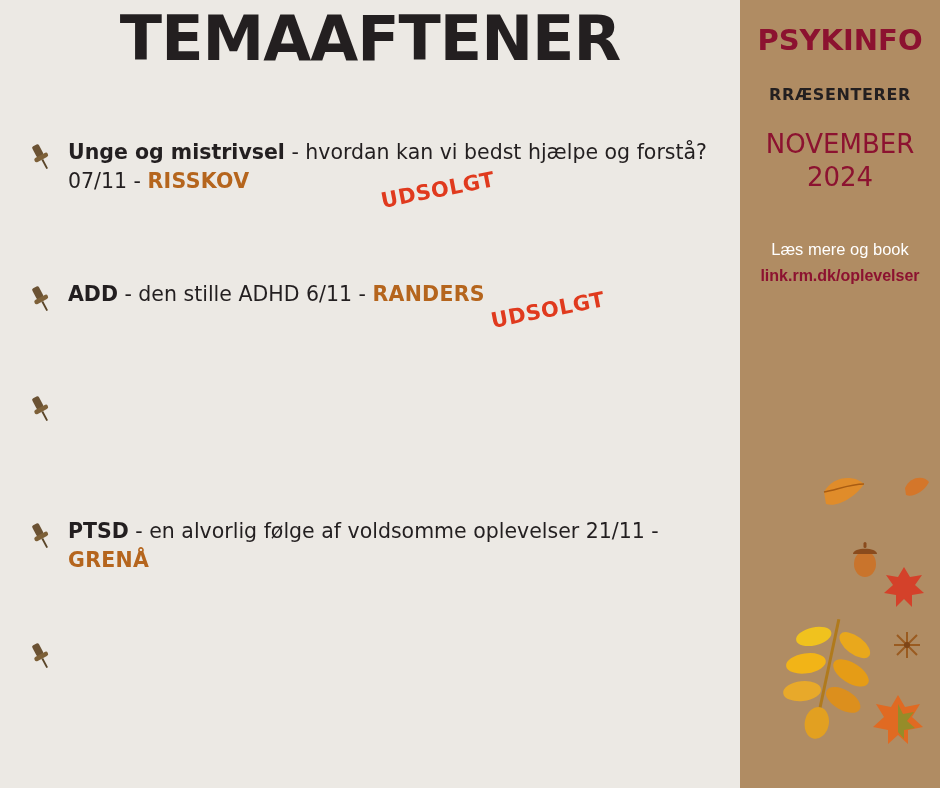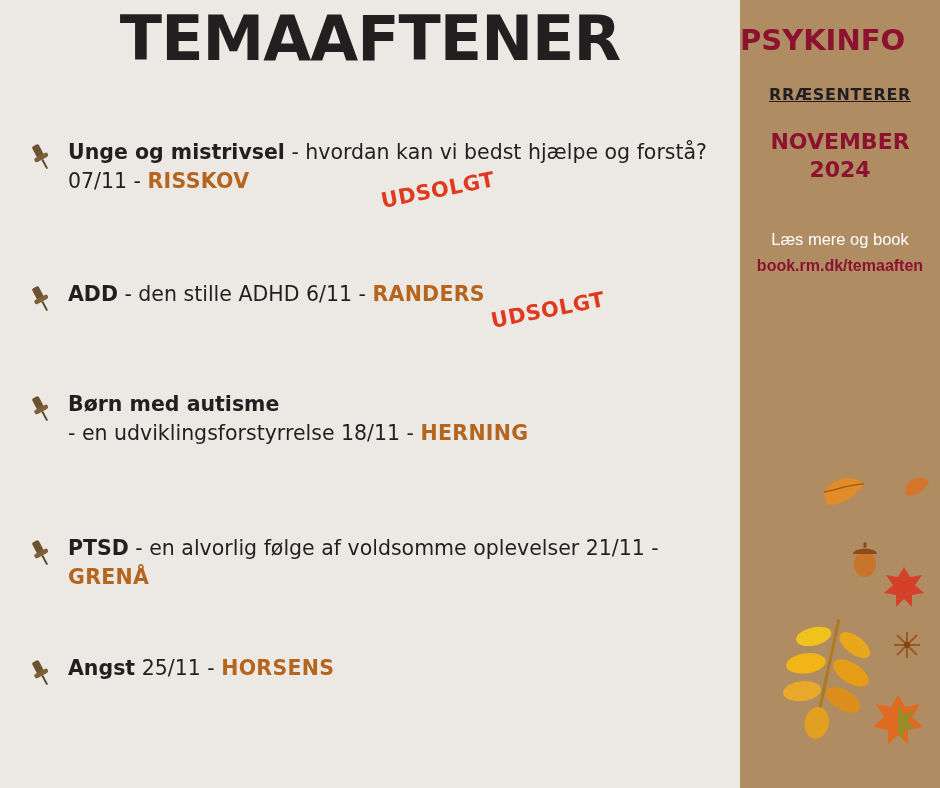--- a/index.html
+++ b/index.html
@@ -93,43 +93,42 @@
   .sidebar {
     position: relative;
     width: 200px;
     height: 788px;
     background: #b08c63;
     box-sizing: border-box;
     overflow: hidden;
   }
   .brand {
     margin-top: 24px;
-    text-align: left;
+    text-align: center;
     font-family: "DejaVu Sans", sans-serif;
     font-weight: bold;
     font-size: 29px;
     line-height: 1.15;
     color: #8c1230;
   }
   .presents {
     margin-top: 28px;
     text-align: center;
     font-family: "DejaVu Sans", sans-serif;
     font-weight: bold;
     font-size: 16px;
     letter-spacing: 0.6px;
     color: #231f20;
-    text-decoration: underline;
   }
   .month {
     margin-top: 24px;
     text-align: center;
     font-family: "DejaVu Sans", sans-serif;
-    font-weight: bold;
-    font-size: 22px;
+    font-weight: normal;
+    font-size: 26px;
     line-height: 1.25;
     color: #8c1230;
   }
   .booking {
     margin-top: 44px;
     text-align: center;
     font-family: Liberation Sans, sans-serif;
     font-size: 16.5px;
     line-height: 1.5;
     color: #ffffff;
@@ -193,26 +192,23 @@
       <div class="event" style="margin-top:52px;min-height:72px;">
         <span class="pin-icon">
           <svg viewBox="0 0 32 32" width="30" height="30">
             <g transform="rotate(-28 16 16)">
               <rect x="12" y="2" width="8" height="13" rx="2" fill="#6b5233"></rect>
               <rect x="8" y="14" width="16" height="5" rx="2.5" fill="#7d6038"></rect>
               <rect x="15" y="19" width="2" height="11" fill="#5a4528"></rect>
             </g>
           </svg>
         </span>
-        <div class="event-text">
-          <span class="ev-strong">Børn med autisme</span><br><span> - en udviklingsforstyrrelse 18/11 - </span><span class="ev-city">HERNING</span>
-        </div>
-      </div>
-
-      <div class="event" style="margin-top:72px;min-height:72px;">
+      </div>
+
+      <div class="event" style="margin-top:55px;min-height:72px;">
         <span class="pin-icon">
           <svg viewBox="0 0 32 32" width="30" height="30">
             <g transform="rotate(-28 16 16)">
               <rect x="12" y="2" width="8" height="13" rx="2" fill="#6b5233"></rect>
               <rect x="8" y="14" width="16" height="5" rx="2.5" fill="#7d6038"></rect>
               <rect x="15" y="19" width="2" height="11" fill="#5a4528"></rect>
             </g>
           </svg>
         </span>
         <div class="event-text">
@@ -223,44 +219,41 @@
       <div class="event" style="margin-top:48px;">
         <span class="pin-icon">
           <svg viewBox="0 0 32 32" width="30" height="30">
             <g transform="rotate(-28 16 16)">
               <rect x="12" y="2" width="8" height="13" rx="2" fill="#6b5233"></rect>
               <rect x="8" y="14" width="16" height="5" rx="2.5" fill="#7d6038"></rect>
               <rect x="15" y="19" width="2" height="11" fill="#5a4528"></rect>
             </g>
           </svg>
         </span>
-        <div class="event-text">
-          <span class="ev-strong">Angst</span><span> 25/11 - </span><span class="ev-city">HORSENS</span>
-        </div>
       </div>
 
     </div>
   </div>
 
   <div class="sidebar">
 
     <div class="brand">
       <div>PSYKINFO</div>
     </div>
 
     <div class="presents">RRÆSENTERER</div>
 
     <div class="month">
       <div>NOVEMBER</div>
       <div>2024</div>
     </div>
 
     <div class="booking">
       <div>Læs mere og book</div>
-      <a class="booking-link" href="#">book.rm.dk/temaaften</a>
+      <a class="booking-link" href="#">link.rm.dk/oplevelser</a>
     </div>
 
     <span class="leaf" style="left:80px; top:470px;">
       <svg width="48" height="44" viewBox="0 0 48 44">
         <path d="M4 22 C12 6, 34 4, 44 14 C36 26, 18 38, 6 34 Z" fill="#e08c2a"></path>
         <path d="M4 22 C16 20, 30 14, 44 14" stroke="#a85c13" stroke-width="1.5" fill="none"></path>
       </svg>
     </span>
     <span class="leaf" style="left:162px; top:472px;">
       <svg width="30" height="30" viewBox="0 0 30 30">

